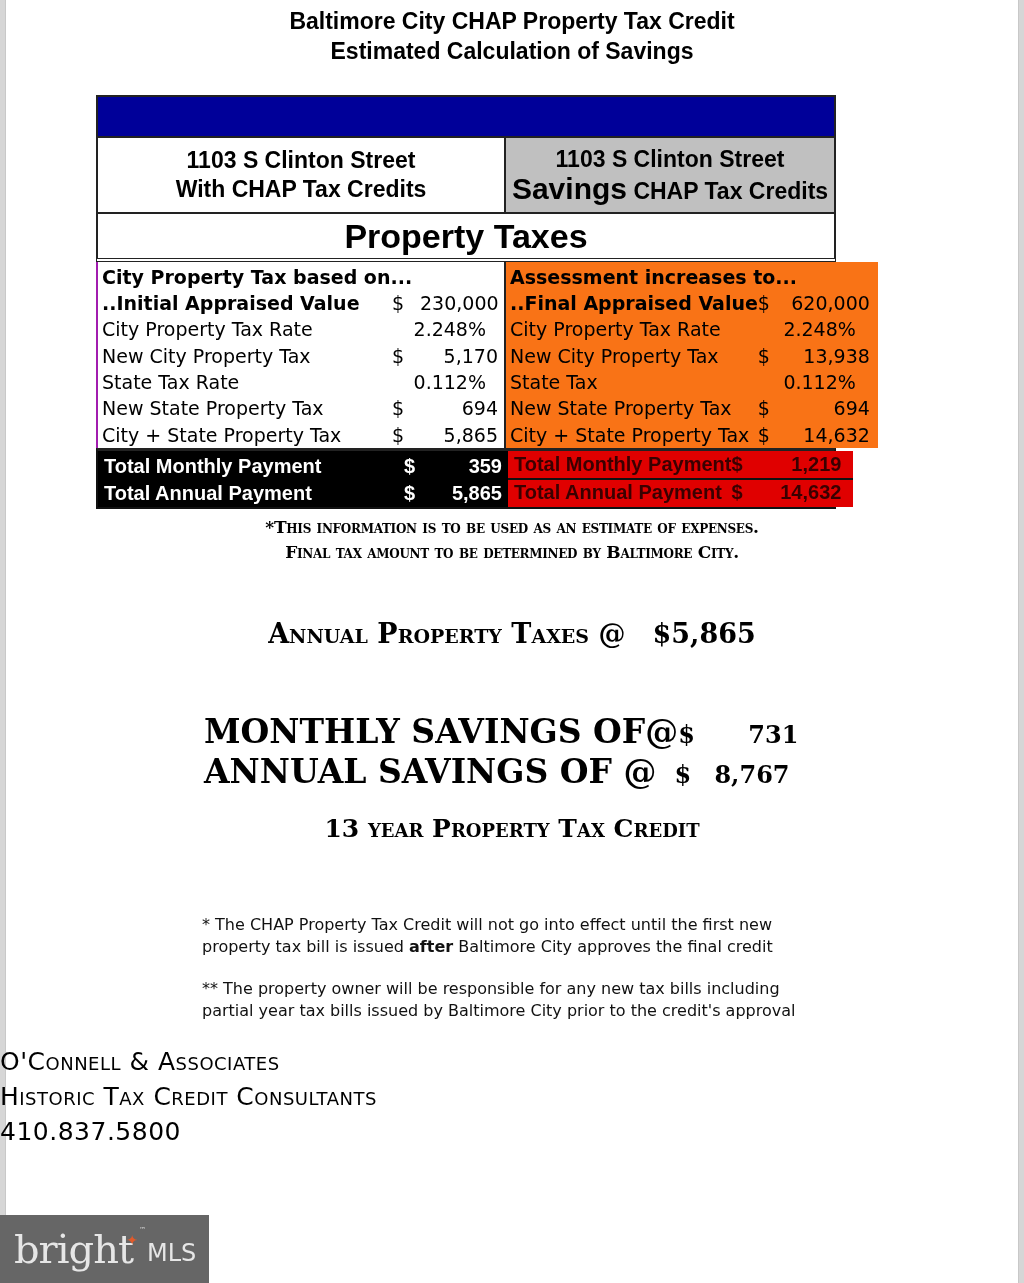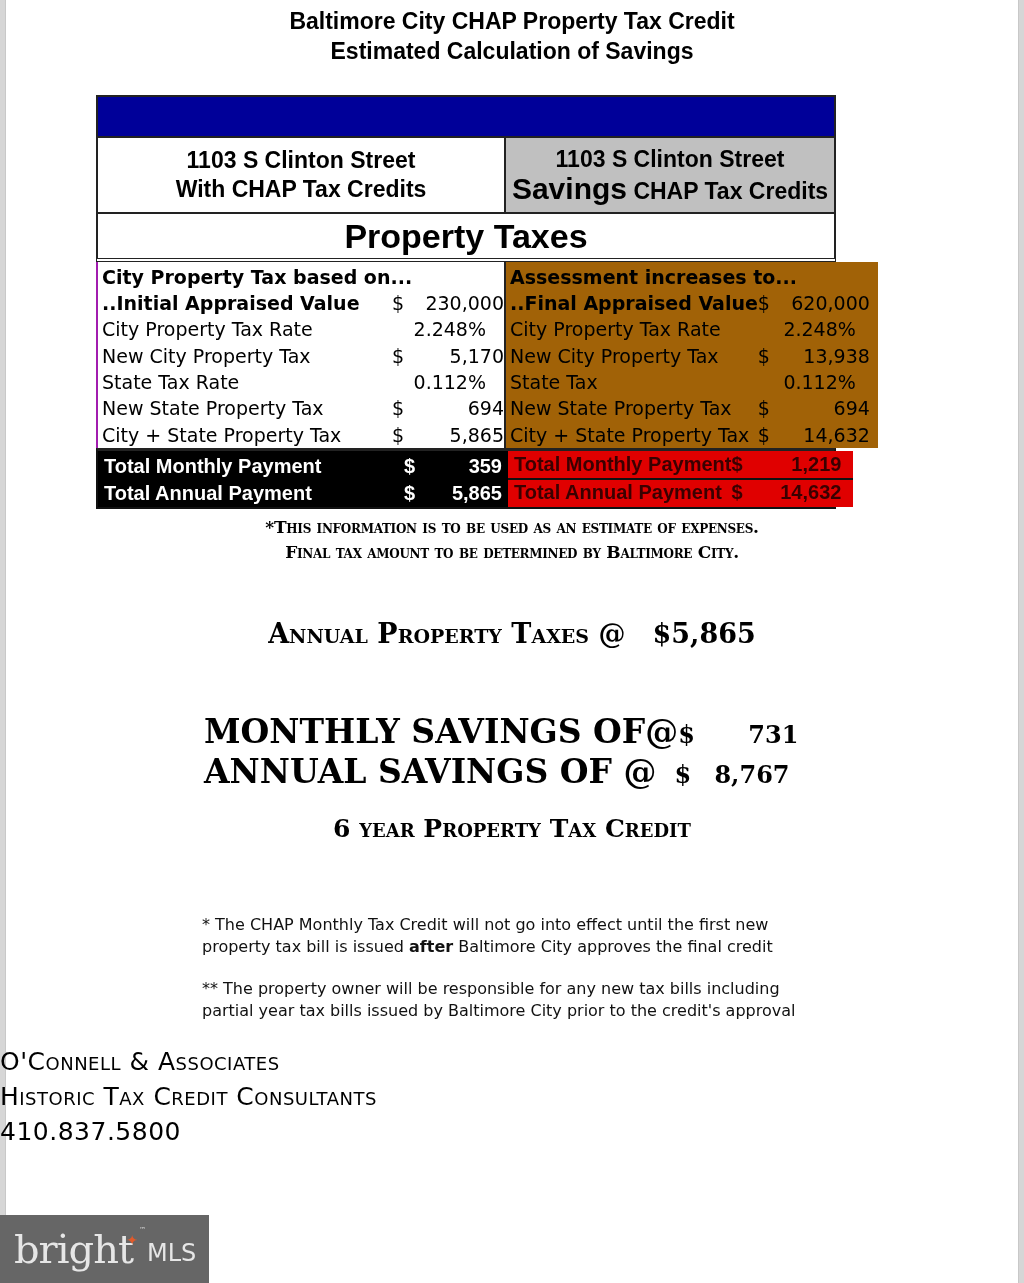--- a/index.html
+++ b/index.html
@@ -22,26 +22,26 @@
   .addr-cell.without { flex: 1; background: #c0c0c0; }
   .addr-cell .big { font-size: 30px; }
 
   .pt-row { height: 48px; border: 2px solid #222; border-top: none; border-bottom: 4px double #222;
     display: flex; align-items: center; justify-content: center;
     font-family: "Liberation Sans", sans-serif; font-weight: bold; font-size: 34px; }
 
   .detail { display: flex; border-left: 2px solid #a21caf; border-right: 2px solid #222; }
   .col { padding: 2px 0 0 4px; }
   .col.left { flex: 0 0 408px; background: #ffffff; border-right: 2px solid #222; }
-  .col.right { flex: 1; background: #a16207; }
+  .col.right { flex: 1; background: #f97316; }
   .line { display: flex; height: 26.3px; align-items: center; font-size: 19px; white-space: nowrap; }
   .line .lbl { flex: 1; }
   .line.bold .lbl { font-weight: bold; }
   .line .cur { width: 28px; text-align: left; }
-  .line .val { width: 84px; text-align: right; }
+  .line .val { width: 84px; text-align: right; padding-right: 6px; }
   .line .pct { width: 112px; text-align: right; padding-right: 18px; }
   .col.right .line .cur { width: 30px; }
   .col.right .line .val { width: 90px; padding-right: 8px; }
   .col.right .line .pct { width: 120px; padding-right: 22px; }
   .heading { font-weight: bold; font-size: 19px; height: 26px; display: flex; align-items: center; }
 
   .totals { display: flex; border: 2px solid #111; border-top: 3px solid #222; }
   .tot-col { }
   .tot-col.left { flex: 0 0 410px; background: #000; color: #fff; padding: 2px 6px 0 6px; }
   .tot-col.right { flex: 1; background: #e00000; color: #3a0000; padding: 0; }
@@ -216,24 +216,24 @@
   <span>MONTHLY SAVINGS OF@</span>
   <span class="small" style="width:70px;">$</span>
   <span class="small">731</span>
 </div>
 <div class="savings annual">
   <span>ANNUAL SAVINGS OF @</span>
   <span class="small" style="width:40px; margin-left:18px;">$</span>
   <span class="small">8,767</span>
 </div>
 
-<div class="credit-line">6 year Property Tax Credit</div>
+<div class="credit-line">13 year Property Tax Credit</div>
 
 <div class="note n1">
-  <div>* The CHAP Monthly Tax Credit will not go into effect until the first new</div>
+  <div>* The CHAP Property Tax Credit will not go into effect until the first new</div>
   <div><span>property tax bill is issued </span><b>after</b><span> Baltimore City approves the final credit</span></div>
 </div>
 <div class="note n2">
   <div>** The property owner will be responsible for any new tax bills including</div>
   <div>partial year tax bills issued by Baltimore City prior to the credit's approval</div>
 </div>
 
 <div class="firm">
   <div>O'Connell &amp; Associates</div>
   <div>Historic Tax Credit Consultants</div>

